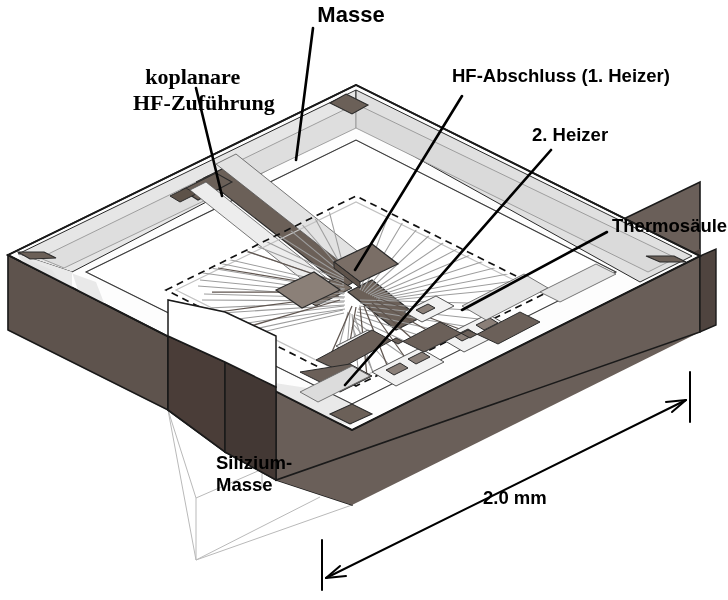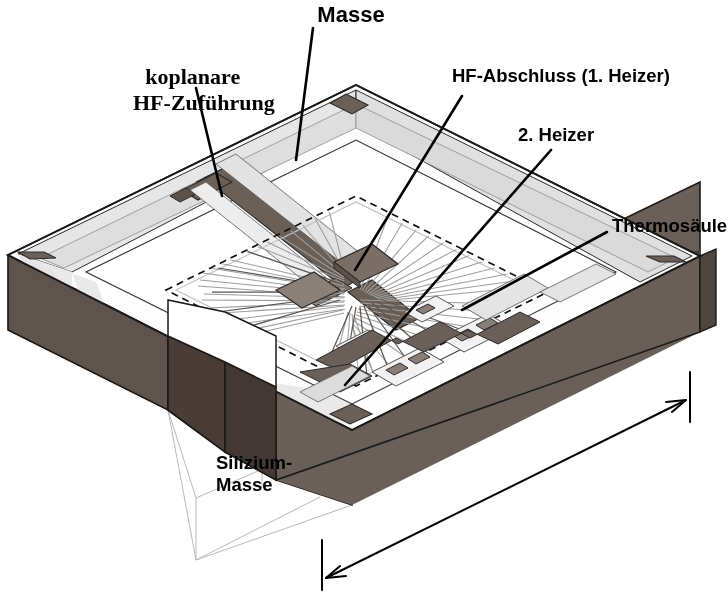--- a/index.html
+++ b/index.html
@@ -255,22 +255,23 @@
 
 <div class="lbl lbl-20 ctr" style="left:303px;top:2px;width:96px;">Masse</div>
 
 <div class="lbl lbl-20" style="left:133px;top:38px;width:180px;">
   <span style="white-space:pre-line;font-family:Liberation Serif, serif;">koplanare
 HF-Zuführung</span>
 </div>
 
 <div class="lbl lbl-19" style="left:452px;top:65px;width:280px;">HF-Abschluss (1. Heizer)</div>
 
-<div class="lbl lbl-19" style="left:518px;top:124px;width:120px;">2. Heizer</div>
+<div class="lbl lbl-19" style="left:532px;top:124px;width:120px;">2. Heizer</div>
 
 <div class="lbl lbl-19" style="left:612px;top:215px;width:140px;">Thermosäule</div>
 
 
 <div class="lbl lbl-19" style="left:216px;top:452px;width:120px;white-space:pre-line;">Silizium-
 Masse</div>
 
+<div class="lbl lbl-dim" style="left:483px;top:487px;width:100px;">2.0 mm</div>
 
 </div>
 
 </body></html>

